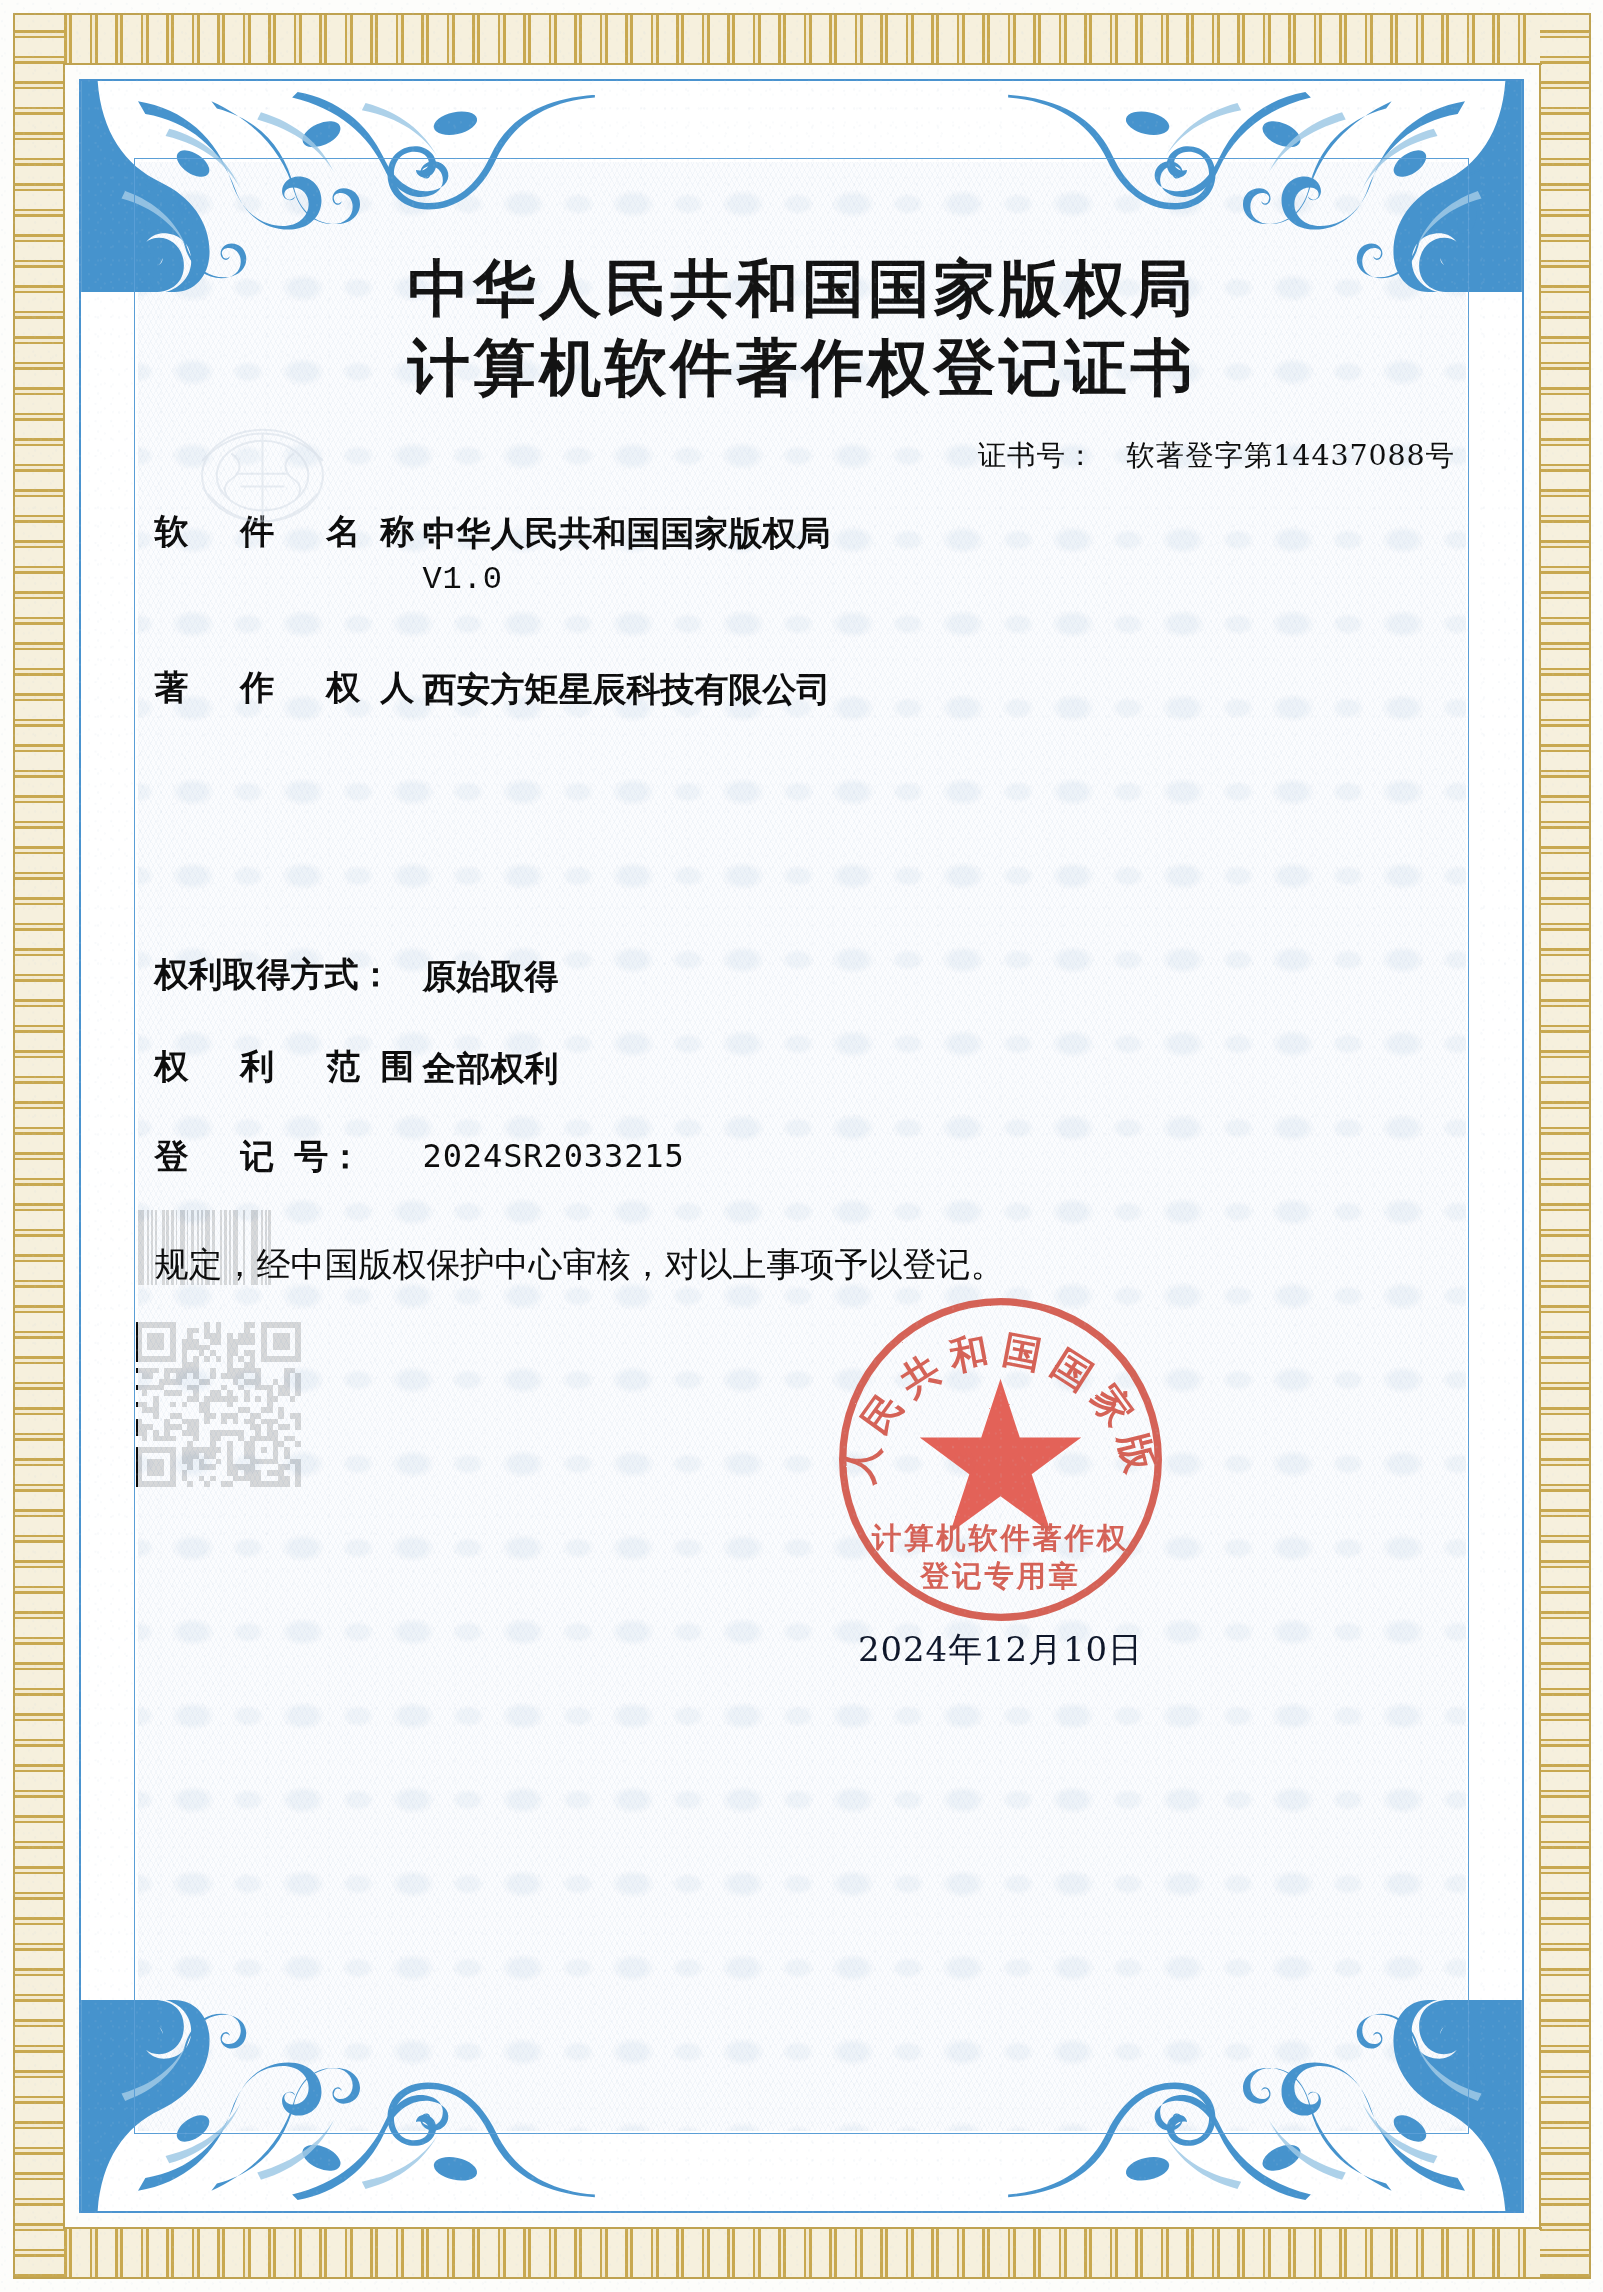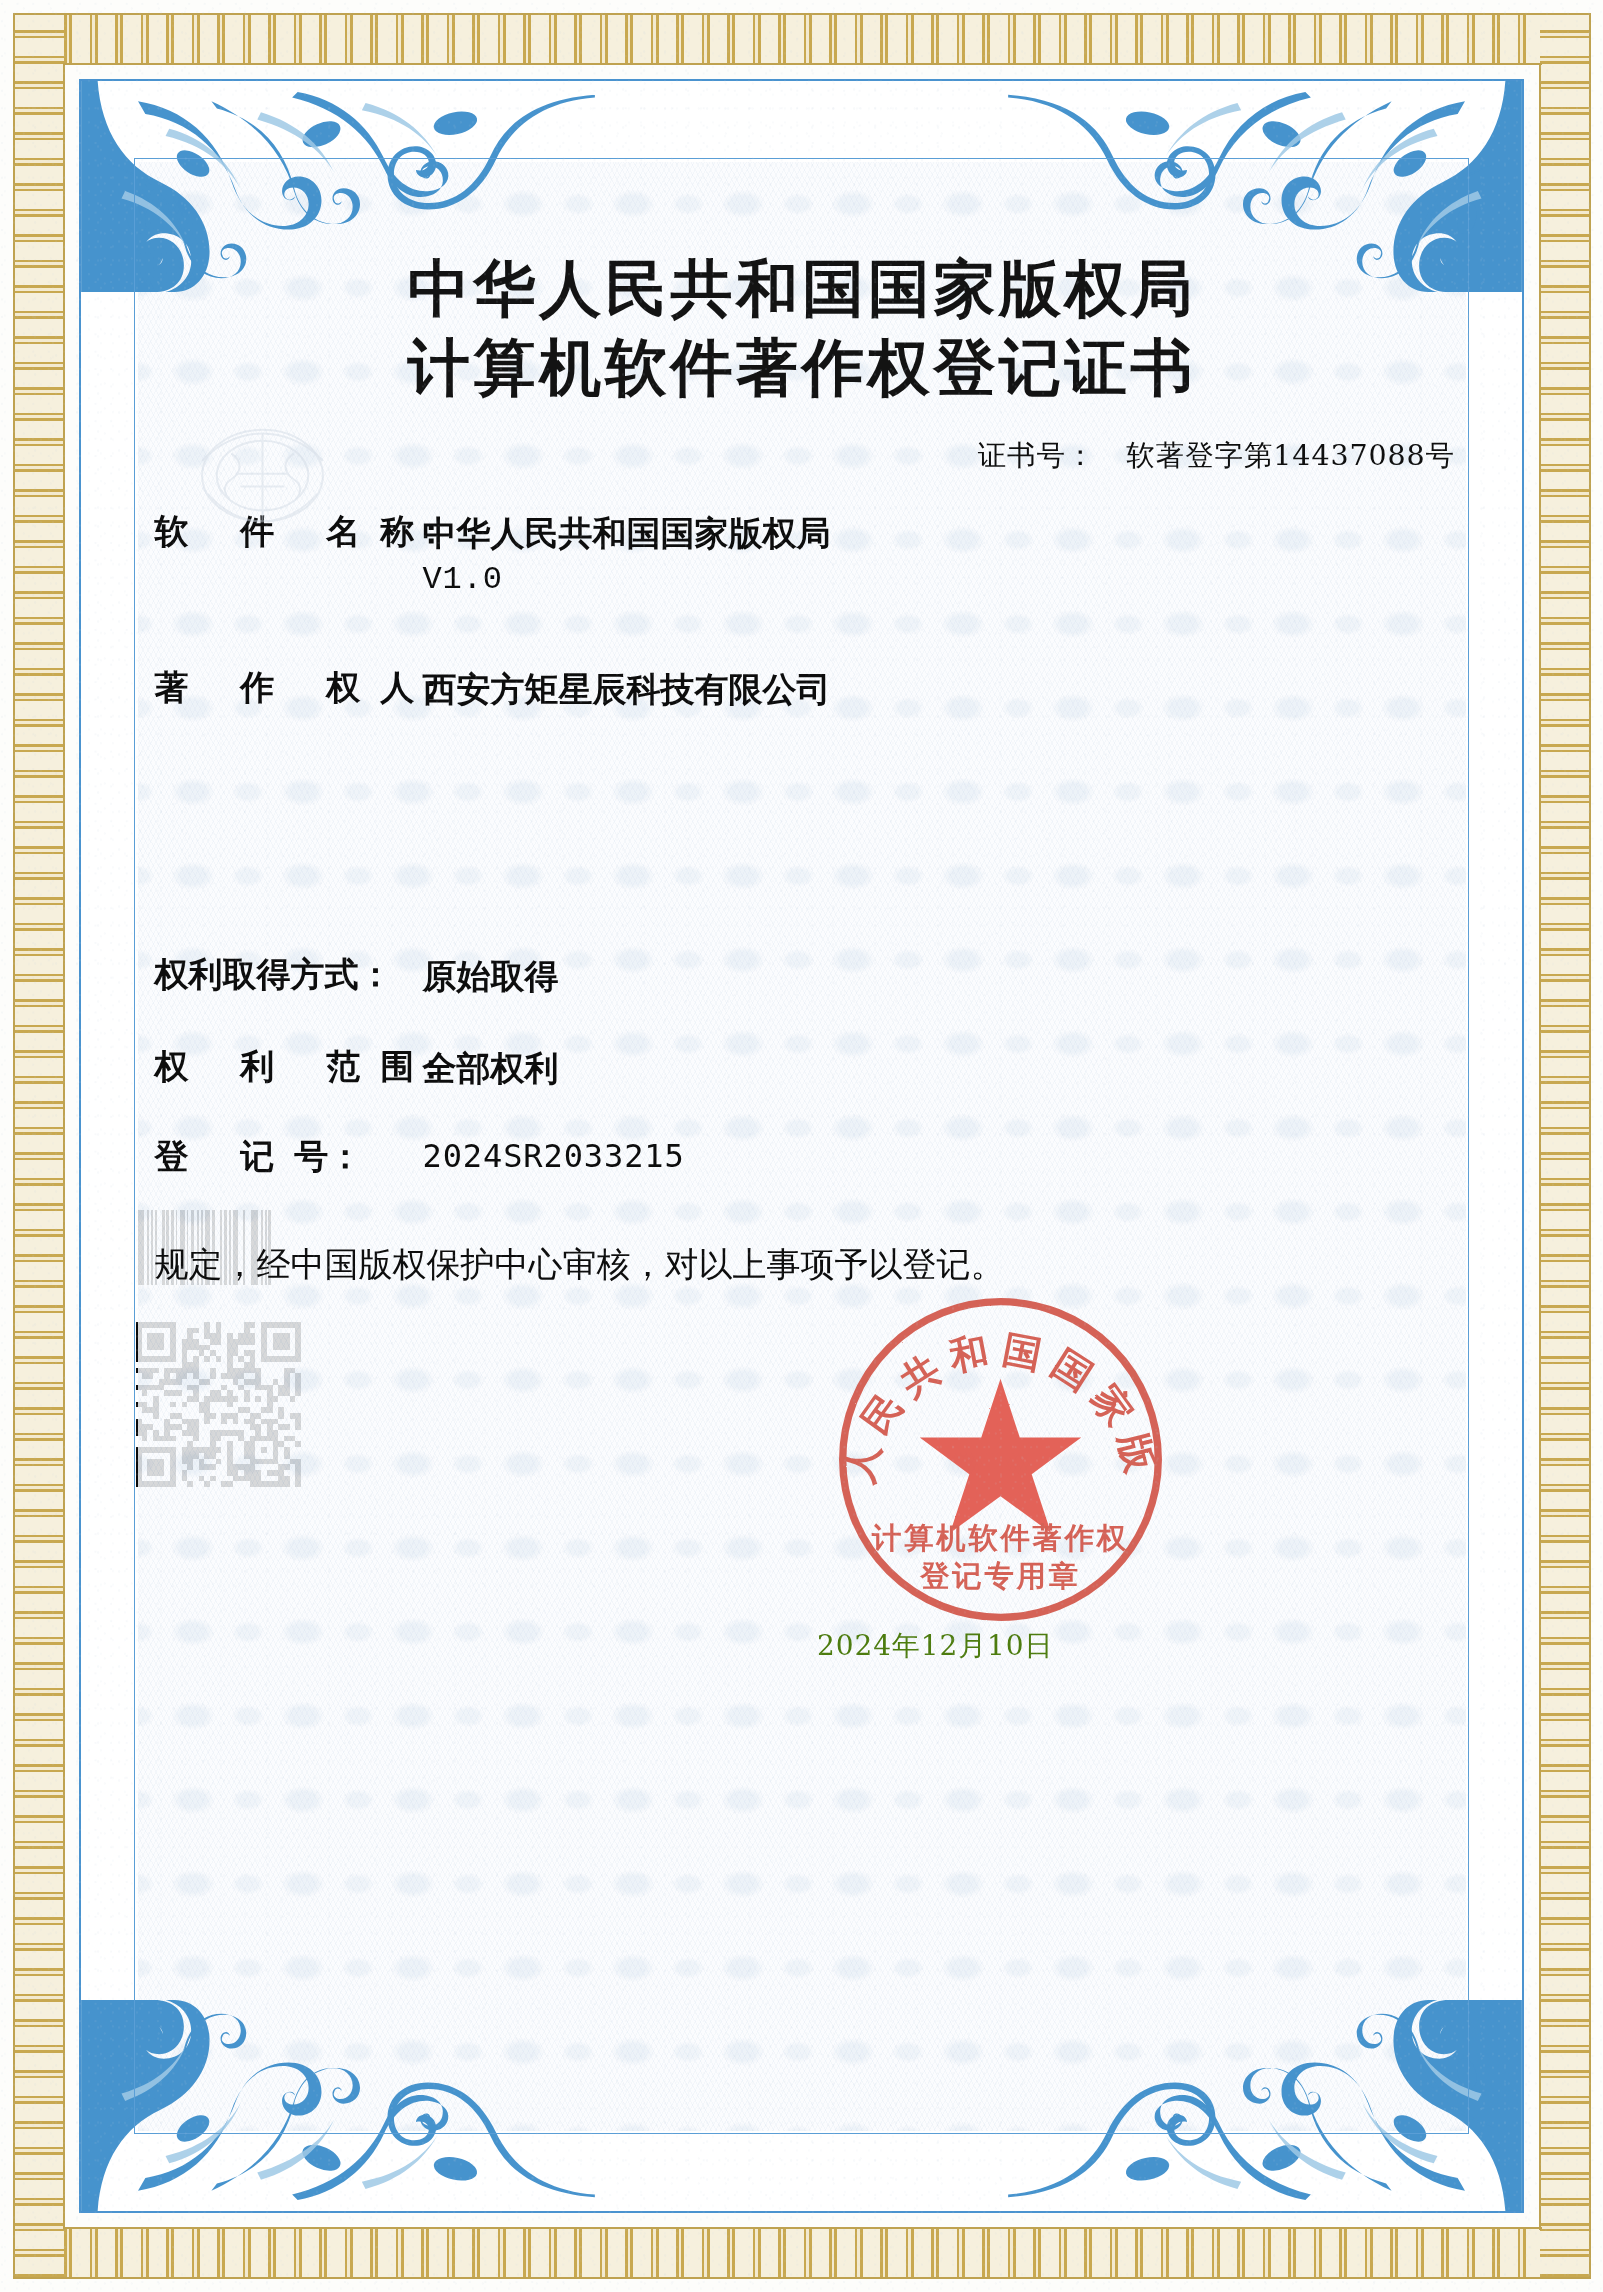--- a/index.html
+++ b/index.html
@@ -254,24 +254,24 @@
   .seal-wrap {
     position: absolute;
     left: 817px; top: 1276px;
     width: 367px; height: 367px;
     z-index: 25;
   }
   .seal-date {
     position: absolute;
     left: 817px; top: 1627px;
     width: 367px;
-    text-align: left;
+    text-align: center;
     font-family: "DejaVu Serif", "Liberation Serif", serif;
-    font-size: 28px;
-    color: #4d7c0f;
+    font-size: 34px;
+    color: #0f172a;
     letter-spacing: 0.9px;
     z-index: 26;
     white-space: nowrap;
   }
 
   
   .emblem-emboss {
     position: absolute;
     left: 42px; top: 255px;
     width: 165px; height: 119px;

